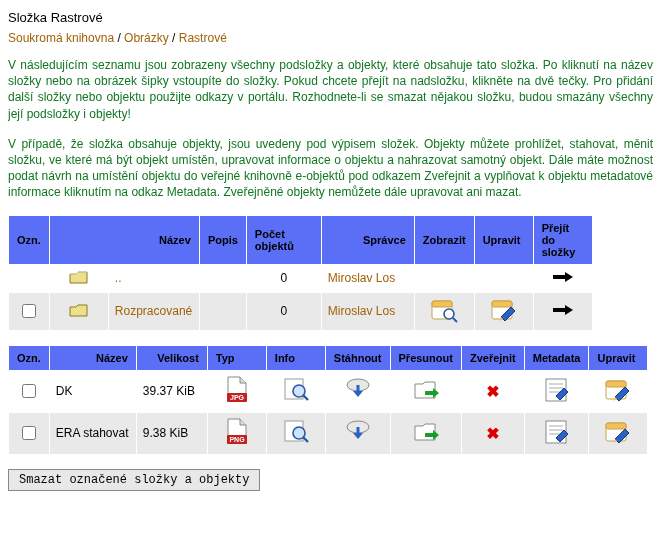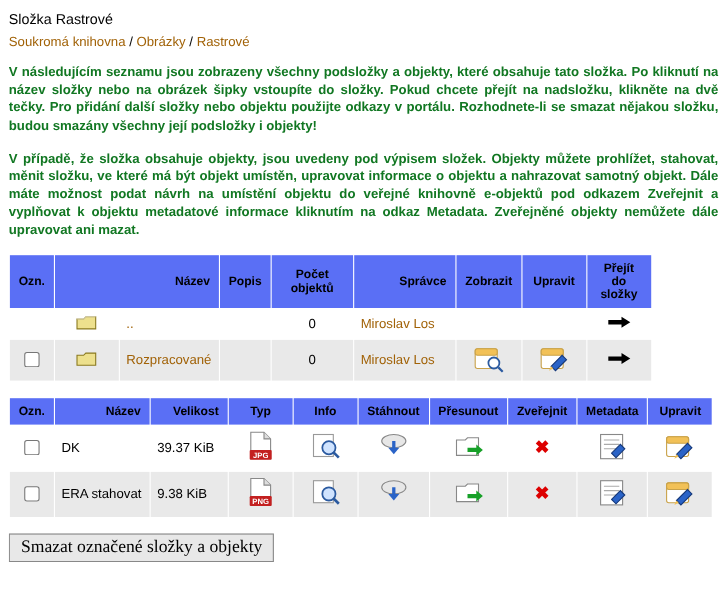--- a/index.html
+++ b/index.html
@@ -1,28 +1,28 @@
 <!DOCTYPE html>
 <html><head>
 <meta charset="utf-8">
 <style>
   body { font-family: Arial, Helvetica, sans-serif; font-size: 12px; color: #000; margin: 8px; width: 645px; }
   h2 { font-size: 13px; font-weight: normal; margin: 2px 0 6px 0; }
   .crumbs { margin-bottom: 10px; }
   .crumbs a, a.link { color: #a16207; text-decoration: none; }
-  .desc { color: #117722; text-align: justify; margin-bottom: 14px; line-height: 1.35; font-weight: bold; }
+  .desc { color: #117722; text-align: justify; margin-bottom: 14px; line-height: 1.35; }
   table { border-collapse: separate; border-spacing: 1px; background:#fff; margin-bottom: 14px; }
   th { background: #5a6ff5; color: #000; font-size: 11px; font-weight: bold; padding: 6px 8px; text-align: right; }
-  th.center { text-align:center; }
+  th.center { text-align:left; }
   td { background: #e9e9e9; padding: 4px 6px; font-size: 12px; vertical-align: middle; }
   tr.alt td { background: #ffffff; }
   td.center { text-align:center; }
   td.icon-cell { text-align:center; width:46px; }
   input[type="checkbox"] { width:14px; height:14px; }
-  button.del { font-family: Liberation Serif, serif; font-size: 16px; background:#e8e8e8; border:1px solid #888; padding:3px 10px; cursor:pointer; }
+  button.del { font-family: Liberation Mono, monospace; font-size: 12px; background:#e8e8e8; border:1px solid #888; padding:3px 10px; cursor:pointer; }
   .arrow { display:inline-block; }
   
   .ic { display:inline-block; vertical-align:middle; }
   .redx { color:#d00; font-weight:bold; font-size:16px; }
 </style>
 </head>
 <body>
 
 
 

